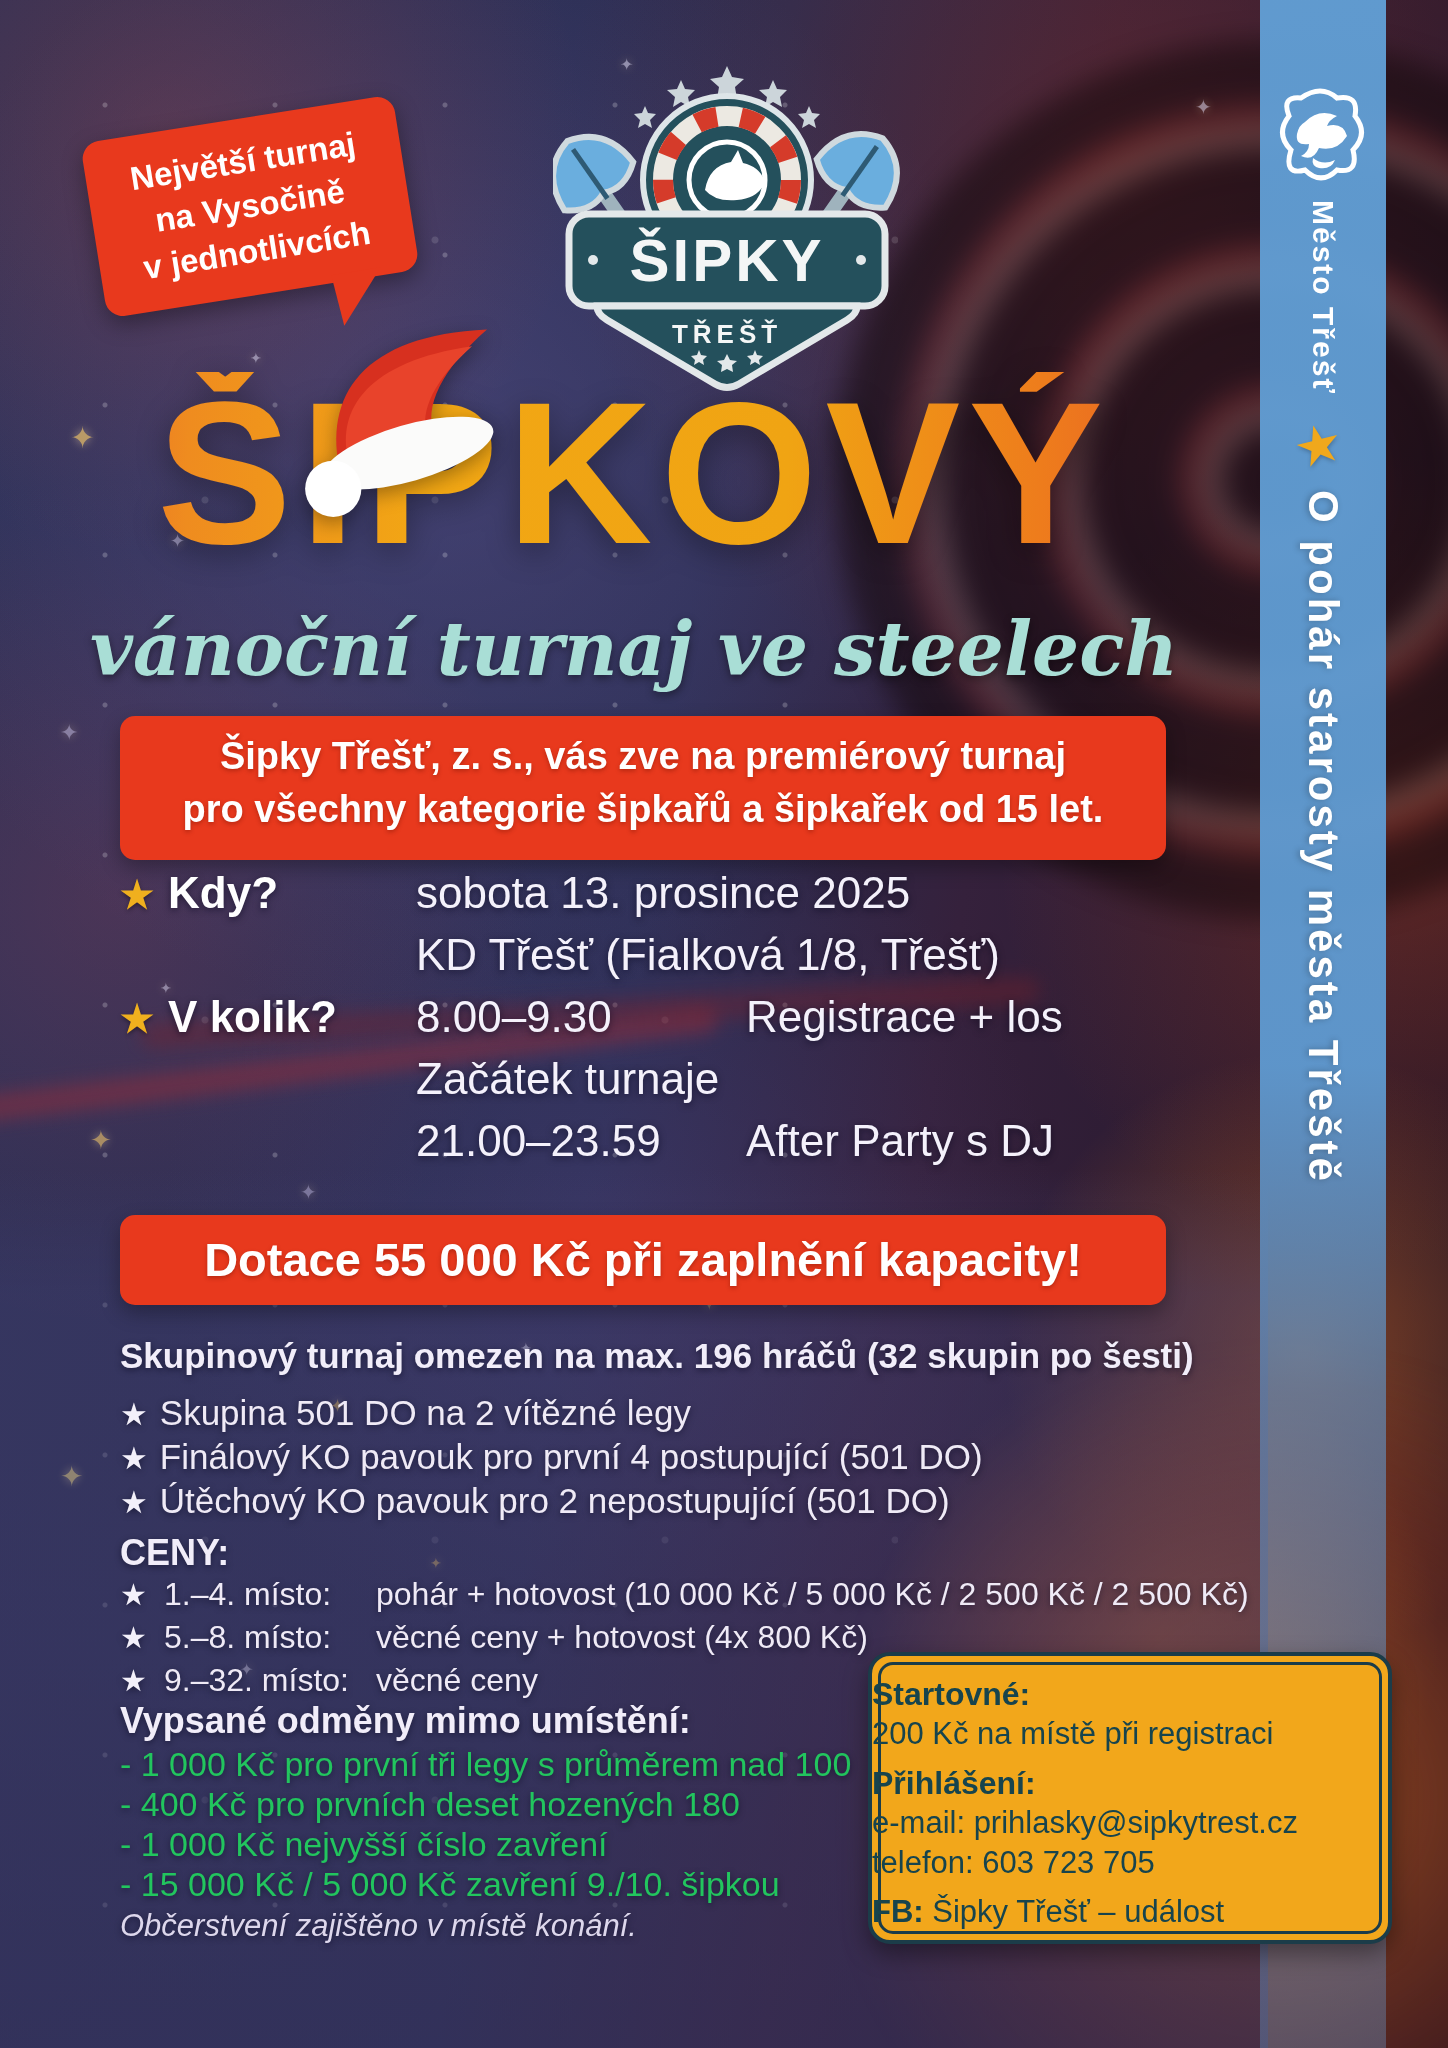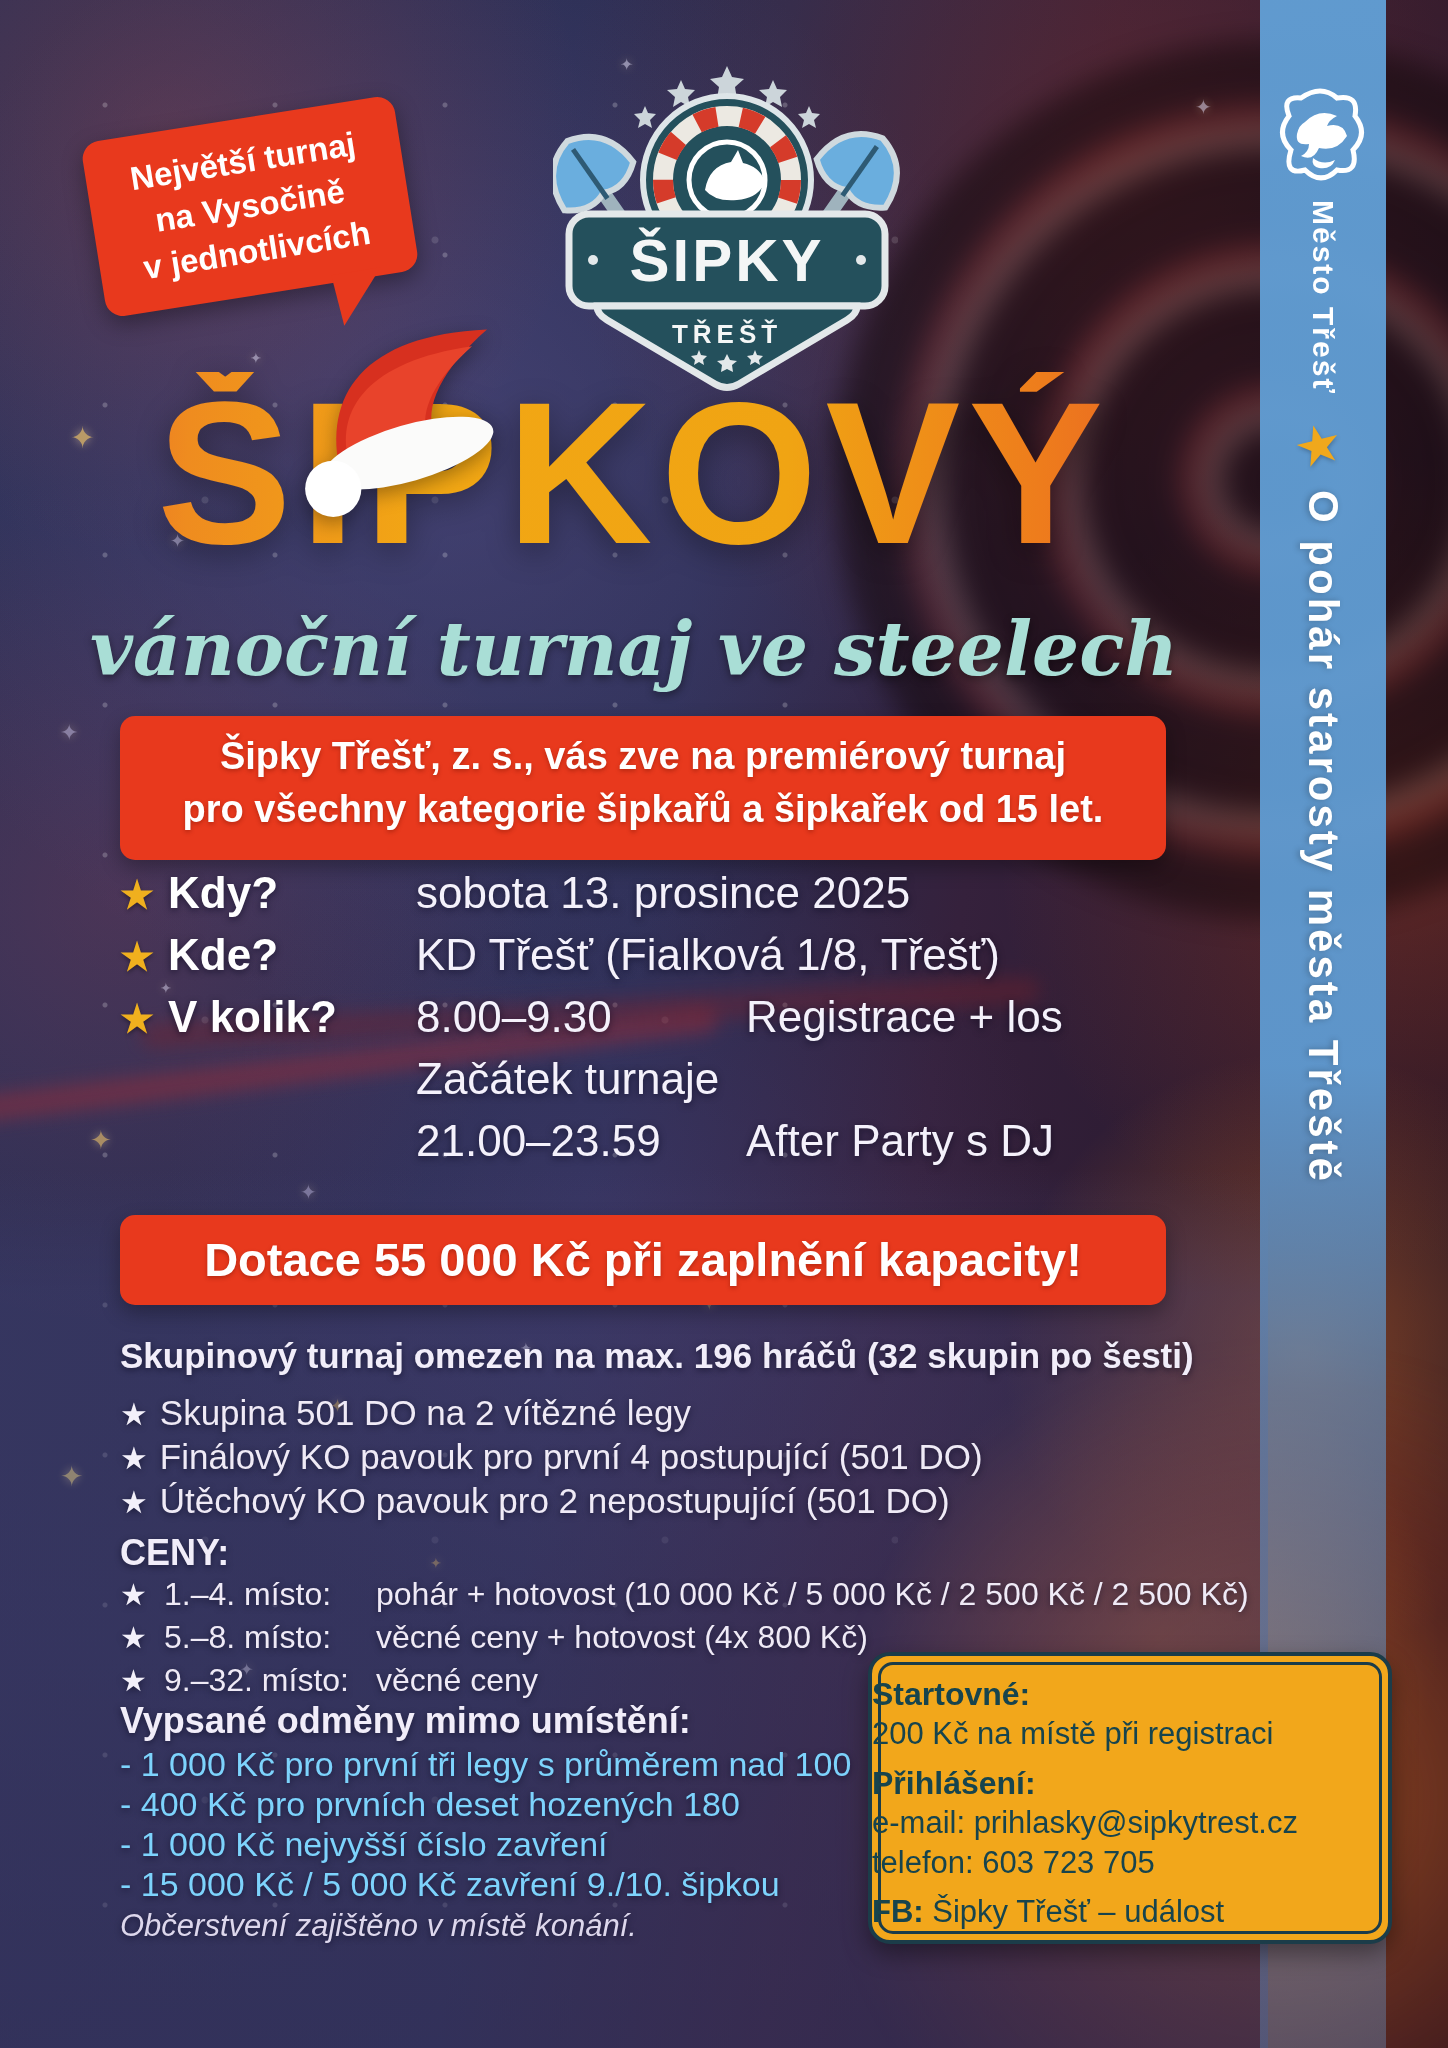--- a/index.html
+++ b/index.html
@@ -120,21 +120,21 @@
   .groupnote{position:absolute;left:120px;top:1336px;z-index:3;font-size:35px;font-weight:bold;color:#f1edf9;text-shadow:0 2px 6px rgba(5,5,25,.55);}
   .bullets{position:absolute;left:120px;top:1392px;z-index:3;}
   .bullets div{font-size:35px;line-height:42px;color:#efeaf6;text-shadow:0 2px 6px rgba(5,5,25,.5);}
   .bullets .wstar{color:#f3f0fa;font-size:31px;margin-right:12px;}
   .ceny-h{position:absolute;left:120px;top:1532px;z-index:3;font-size:36px;font-weight:bold;color:#f1edf9;text-shadow:0 2px 6px rgba(5,5,25,.5);text-align:center;}
   .prizes{position:absolute;left:120px;top:1576px;z-index:3;width:1160px;}
   .prow{display:grid;grid-template-columns:44px 212px auto;align-items:baseline;height:43px;font-size:32px;color:#efeaf6;text-shadow:0 2px 6px rgba(5,5,25,.5);}
   .prow .wstar{color:#f3f0fa;font-size:30px;}
   .extra-h{position:absolute;left:120px;top:1700px;z-index:3;font-size:36px;font-weight:bold;color:#f1edf9;text-shadow:0 2px 6px rgba(5,5,25,.5);}
   .extra{position:absolute;left:120px;top:1744px;z-index:3;}
-  .extra div{font-size:34px;line-height:40px;color:#7dd3fc;text-shadow:0 2px 6px rgba(5,5,25,.5);}
+  .extra div{font-size:34px;line-height:40px;color:#22c55e;text-shadow:0 2px 6px rgba(5,5,25,.5);}
   .foot1,.foot2{position:absolute;left:120px;z-index:3;font-style:italic;font-size:31px;color:#ddd7ec;text-shadow:0 2px 6px rgba(5,5,25,.5);}
   .foot1{top:1908px;}
   .foot2{top:1964px;}
   
   .contact{
     position:absolute;left:868px;top:1652px;width:524px;height:292px;z-index:4;
     background:#f2a71b;border:4px solid #1b3c49;border-radius:22px;box-sizing:border-box;
     text-align:left;color:#17444d;box-shadow:0 10px 24px rgba(0,0,0,.4);
   }
   .contact:before{
@@ -256,21 +256,20 @@
     <div>Šipky Třešť, z. s., vás zve na premiérový turnaj</div>
     <div>pro všechny kategorie šipkařů a šipkařek od 15 let.</div>
   </div>
 
   <div class="schedule">
     <div class="srow">
       <span class="c1"><span class="star">★</span><span>Kdy?</span></span>
       <span class="wide">sobota 13. prosince 2025</span>
     </div>
     <div class="srow">
-      <span class="c1"><span class="star">★</span><span>Kde?</span></span>
       <span class="wide">KD Třešť (Fialková 1/8, Třešť)</span>
     </div>
     <div class="srow">
       <span class="c1"><span class="star">★</span><span>V kolik?</span></span>
       <span>8.00–9.30</span>
       <span>Registrace + los</span>
     </div>
     <div class="srow">
       <span class="c1"></span>
       <span>Začátek turnaje</span>

